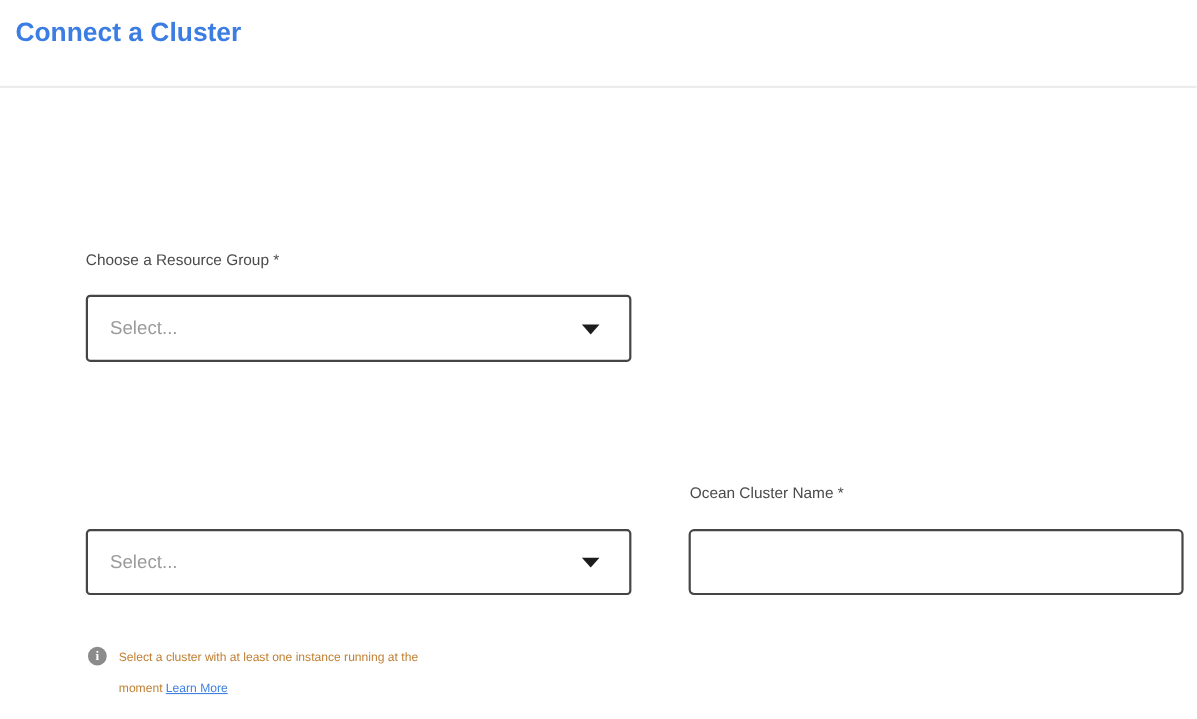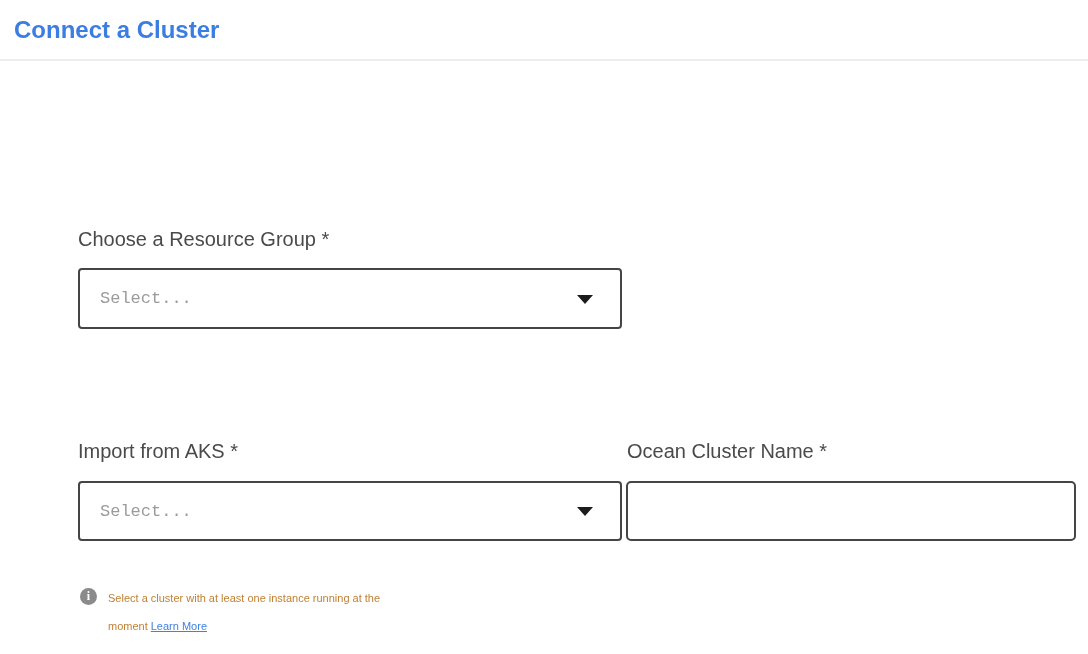--- a/index.html
+++ b/index.html
@@ -12,21 +12,21 @@
     height: 654px;
     background: #ffffff;
     overflow: hidden;
   }
 
   
   .header {
     position: absolute;
     left: 0; top: 0;
     width: 100%;
-    height: 61px;
+    height: 80px;
     background: #ffffff;
     border-bottom: 2px solid #ececec;
   }
   .page-title {
     position: absolute;
     left: 14px;
     top: 16px;
     font-size: 24px;
     font-weight: 700;
     color: #3b7de2;
@@ -54,40 +54,39 @@
     position: absolute;
     left: 0; right: 0;
     top: 47px;
     height: 4px;
     background: #3b7de2;
   }
 
   
   .field-label {
     position: absolute;
-    font-size: 20px;
+    font-size: 14px;
     color: #4a4a4a;
     white-space: nowrap;
   }
   .label-rg   { left: 78px;  top: 228px; }
   .label-aks  { left: 78px;  top: 440px; }
   .label-name { left: 627px; top: 440px; text-align: center; }
 
   .dropdown {
     position: absolute;
-    width: 544px;
+    width: 496px;
     height: 61px;
     border: 2px solid #454545;
     border-radius: 4px;
     background: #ffffff;
     display: flex;
     align-items: center;
     padding: 0 20px;
     cursor: pointer;
-    font-family: Liberation Mono, monospace;
   }
   .dd-rg  { left: 78px; top: 268px; }
   .dd-aks { left: 78px; top: 481px; height: 60px; }
 
   .dd-placeholder {
     font-size: 17px;
     color: #9b9b9b;
   }
   .caret-down {
     position: absolute;
@@ -162,21 +161,20 @@
   <div class="header">
     <div class="page-title">Connect a Cluster</div>
   </div>
 
   <div class="field-label label-rg">Choose a Resource Group *</div>
   <div class="dropdown dd-rg">
     <span class="dd-placeholder">Select...</span>
     <span class="caret-down"></span>
   </div>
 
-  <div class="field-label label-aks">Import from AKS *</div>
   <div class="dropdown dd-aks">
     <span class="dd-placeholder">Select...</span>
     <span class="caret-down"></span>
   </div>
 
   <div class="field-label label-name">Ocean Cluster Name *</div>
   <input type="text" class="text-input" value="" style="">
 
   <div class="note">
     <span class="info-icon">i</span>

